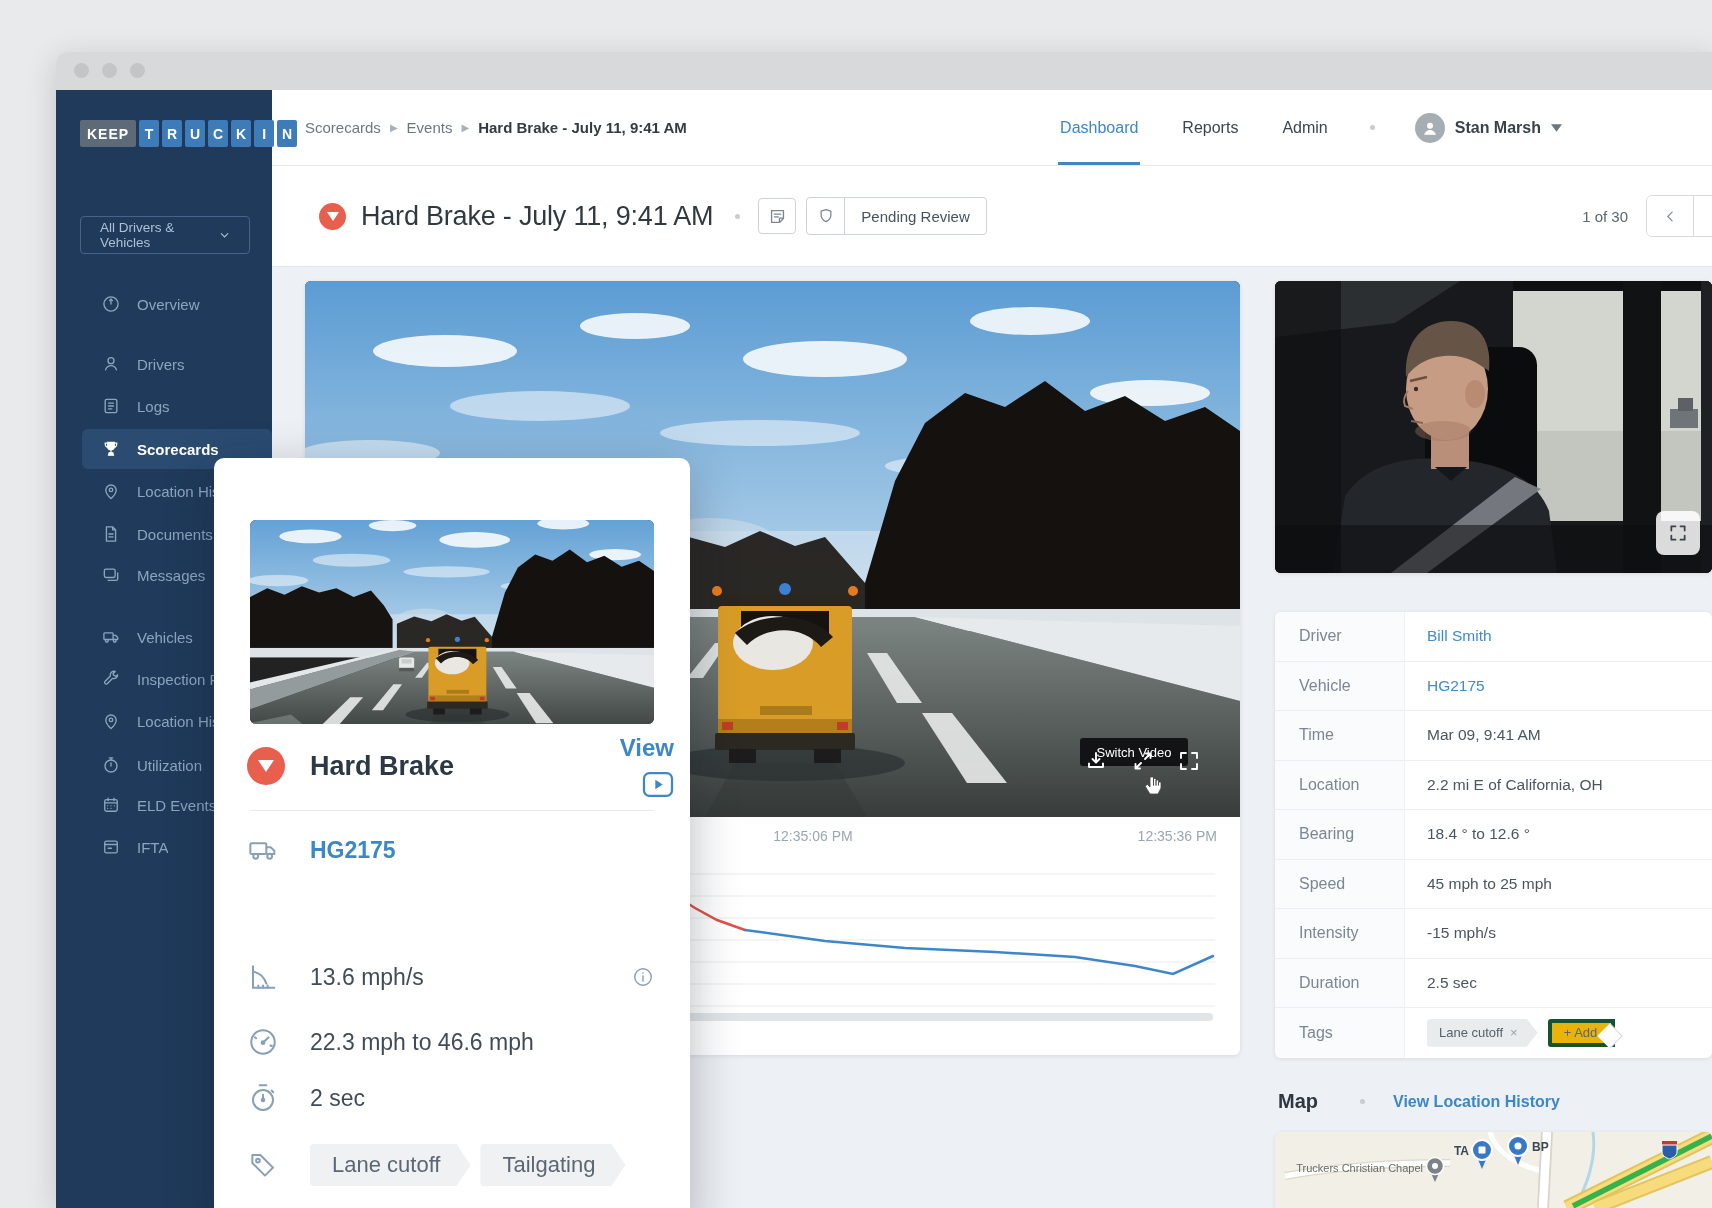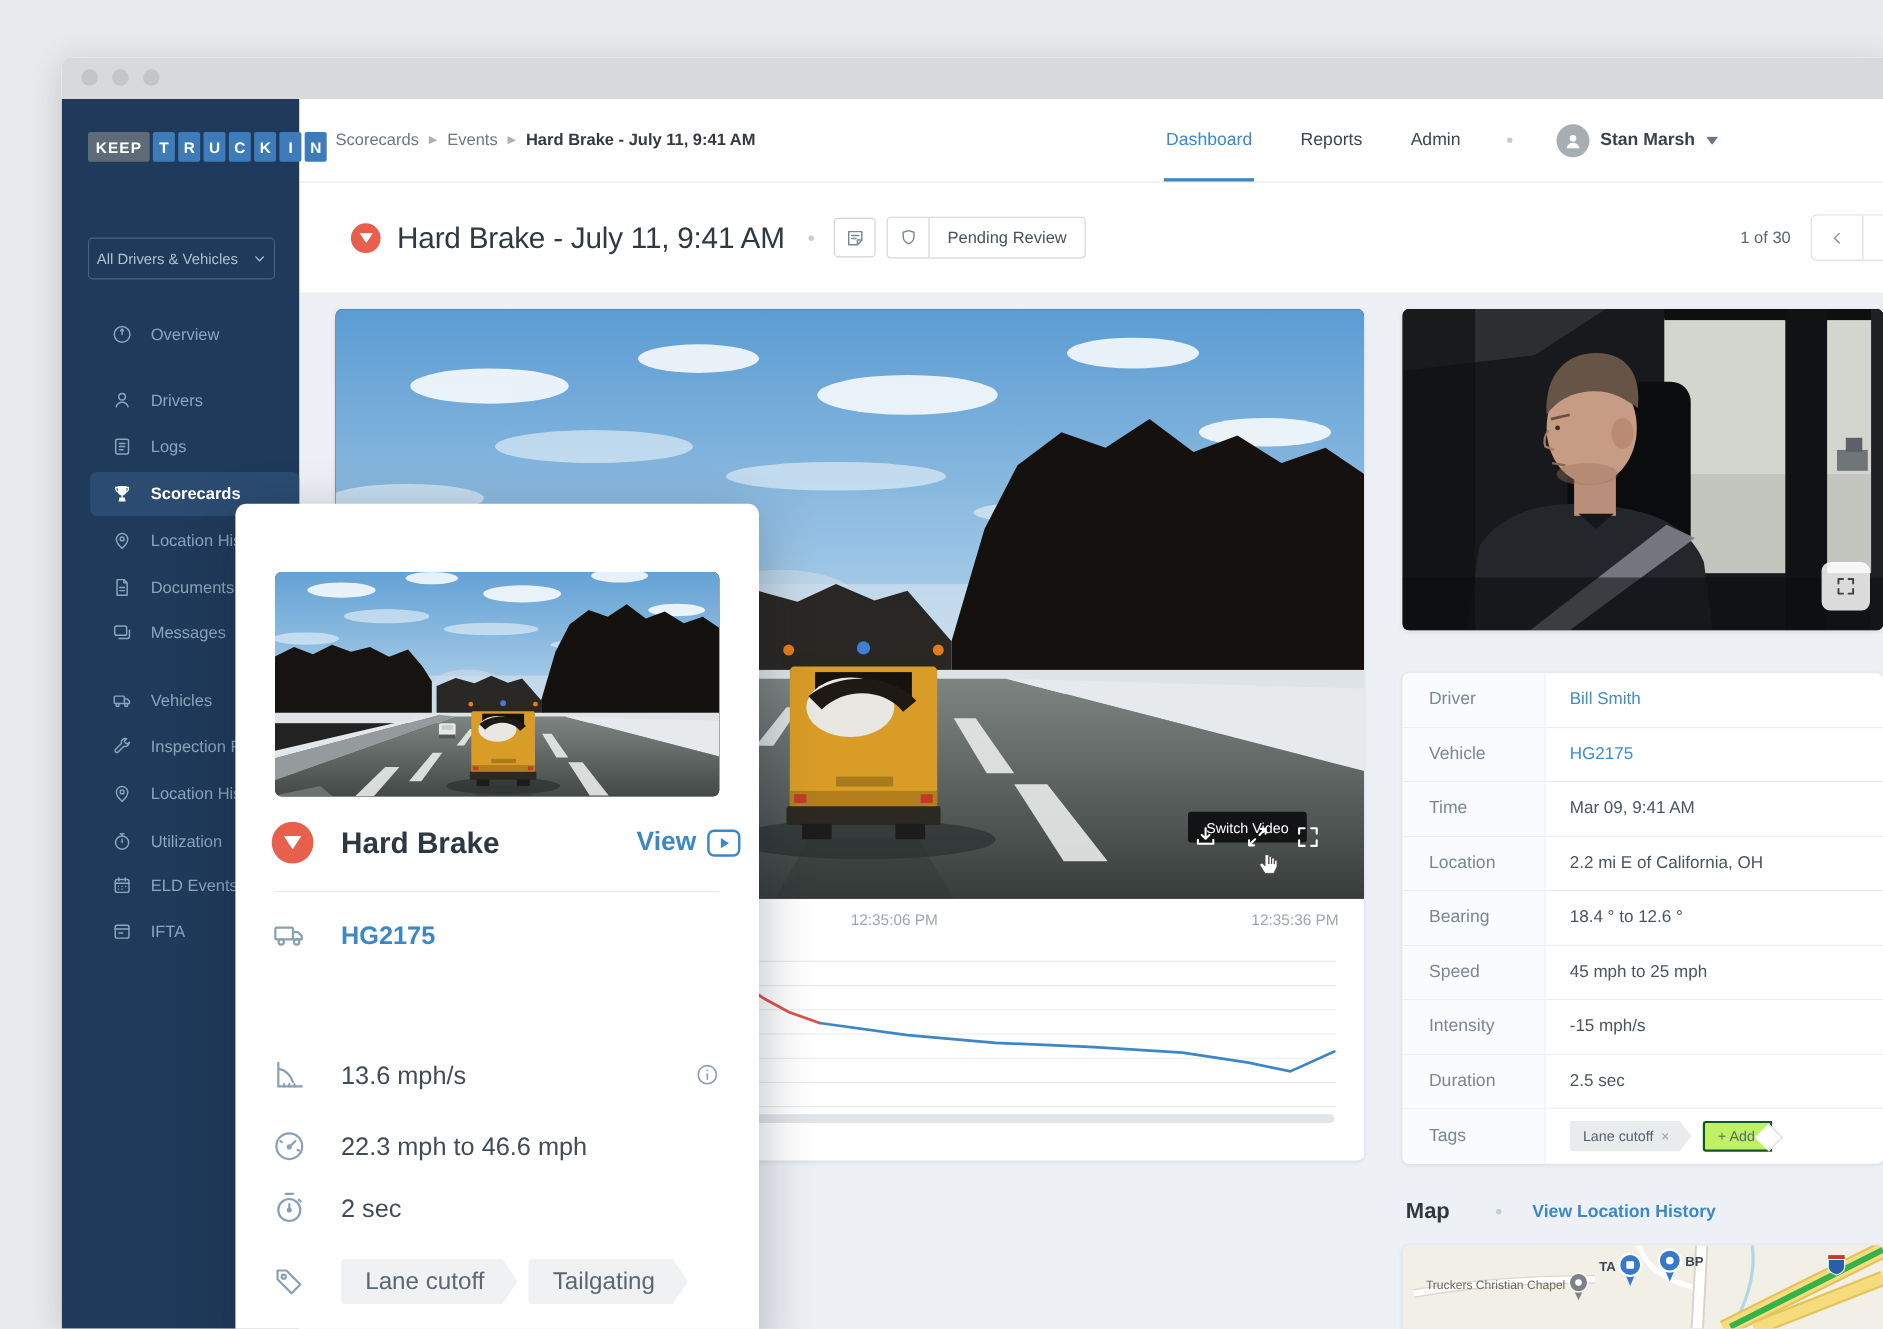--- a/index.html
+++ b/index.html
@@ -16,21 +16,21 @@
 
   
   .sidebar { position:absolute; left:0; top:38px; width:216px; bottom:0; background:#203a5b; z-index:5; }
   .logo { position:absolute; left:24px; top:30px; display:flex; gap:3px; }
   .logo .keep { background:#5c6b77; color:#fff; font-weight:bold; font-size:14px; letter-spacing:1px;
                 height:27px; padding:0 7px; display:flex; align-items:center; border-radius:2px; }
   .logo .lt { background:#3d7cb8; color:#fff; font-weight:bold; font-size:14px; width:20px; height:27px;
               display:flex; align-items:center; justify-content:center; border-radius:2px; }
   .filter { position:absolute; left:24px; top:126px; width:170px; height:38px; border:1px solid #46638c;
             border-radius:4px; color:#aec0d4; font-size:13.5px; display:flex; align-items:center;
-            padding:0 7px; justify-content:space-between; }
+            padding:0 19px; justify-content:space-between; }
   .sitem { position:absolute; left:0; width:216px; height:32px; display:flex; align-items:center;
            color:#8ca5bf; font-size:15px; }
   .sitem .ic { width:20px; height:20px; margin-left:45px; margin-right:16px; flex:0 0 auto; }
   .sitem .lb { white-space:nowrap; overflow:hidden; }
   .sitem.active { color:#fff; font-weight:bold; }
   .sitem.active .pill { position:absolute; left:26px; right:0; top:-4px; bottom:-4px; background:#2b4b71; border-radius:6px; }
   .sitem > * { position:relative; }
 
   
   .hdr { position:absolute; left:216px; top:38px; right:0; height:76px; background:#fff;
@@ -90,41 +90,41 @@
   .trow { display:flex; height:49.5px; border-bottom:1px solid #eceef1; align-items:center; }
   .trow:last-child { border-bottom:none; }
   .tlabel { width:130px; align-self:stretch; background:#fafbfc; display:flex; align-items:center;
             padding-left:24px; font-size:16px; color:#7b8794; border-right:1px solid #eef0f2; flex:0 0 auto; }
   .tvalue { padding-left:22px; font-size:15.5px; color:#4a5560; display:flex; align-items:center; gap:10px; }
   .tvalue.link { color:#3f8ccc; cursor:pointer; }
   .mini-tag { background:#e9eced; color:#55616c; font-size:13px; height:28px; display:flex; align-items:center;
               padding:0 20px 0 12px; clip-path:polygon(0 0, calc(100% - 11px) 0, 100% 50%, calc(100% - 11px) 100%, 0 100%);
               border-radius:3px; gap:7px; }
   .mini-tag .x { color:#98a2ab; font-size:13px; cursor:pointer; }
-  .add-btn { position:relative; background:#bef264; border:2px solid #14532d; color:#5b6670; font-size:13px; height:28px;
+  .add-btn { position:relative; background:#eab308; border:4px solid #14532d; color:#5b6670; font-size:13px; height:28px;
              display:flex; align-items:center; padding:0 14px 0 12px; border-radius:3px 0 0 3px; cursor:pointer; }
   .add-btn:after { content:""; position:absolute; right:-8px; top:4.5px; width:17px; height:17px;
                    background:#fff; border-top:1px solid #d4dadf; border-right:1px solid #d4dadf; transform:rotate(45deg); }
   .maphdr { position:absolute; left:1278px; top:1090px; display:flex; align-items:center; z-index:10; }
   .maptitle { font-size:20px; font-weight:bold; color:#2f3840; }
   .maphdr .mdot { width:5px; height:5px; border-radius:50%; background:#c6ccd1; margin:0 28px 0 42px; }
   .maplink { font-size:16px; font-weight:bold; color:#3b87c8; cursor:pointer; }
   .mapimg { position:absolute; left:1275px; top:1132px; width:437px; height:76px; border-radius:6px 6px 0 0;
             overflow:hidden; z-index:10; box-shadow:0 1px 4px rgba(30,40,50,.10); }
 
   
   .popup { position:absolute; left:214px; top:458px; width:476px; height:770px; background:#fff; border-radius:10px;
            box-shadow:0 14px 50px rgba(15,25,40,.30); z-index:60; }
   .ptime { position:absolute; top:16px; left:0; right:0; text-align:center; font-size:24px; font-weight:bold; color:#5a6570; }
   .pthumb { position:absolute; left:36px; top:62px; width:404px; height:204px; border-radius:6px; overflow:hidden; background:#222; }
   .hbrow { position:absolute; left:33px; right:16px; top:284px; height:48px; display:flex; align-items:center; }
   .hb-ic { width:38px; height:38px; border-radius:50%; background:#e8604d; display:flex; align-items:center; justify-content:center; flex:0 0 auto; }
   .hb-ic .tri-dn { border-left-width:8px; border-right-width:8px; border-top-width:12px; }
   .hbname { font-size:27px; font-weight:bold; color:#2d3845; margin-left:25px; }
-  .viewgrp { margin-left:auto; display:flex; align-items:center; gap:9px; color:#3b87c8; cursor:pointer; }
+  .viewgrp { margin-left:auto; display:flex; align-items:flex-end; gap:9px; color:#3b87c8; cursor:pointer;flex-direction:column; }
   .viewtx { font-size:24px; font-weight:bold; }
   .pdivider { position:absolute; left:36px; right:36px; top:352px; height:1px; background:#e8ebee; }
   .prow { position:absolute; left:33px; right:36px; height:44px; display:flex; align-items:center; }
   .prow .pic { width:32px; height:32px; color:#87a0b5; flex:0 0 auto; }
   .prow .ptx { margin-left:31px; font-size:23px; color:#414c58; }
   .prow .ptx.blue { color:#3b87c8; font-weight:bold; }
   .infoic { margin-left:auto; width:22px; height:22px; color:#8aa0b5; }
   .bigtag { background:#eff1f2; color:#5b6773; font-size:22px; height:42px; display:flex; align-items:center;
             padding:0 30px 0 22px; clip-path:polygon(0 0, calc(100% - 14px) 0, 100% 50%, calc(100% - 14px) 100%, 0 100%); border-radius:4px; }
   .bigtag + .bigtag { margin-left:10px; }

